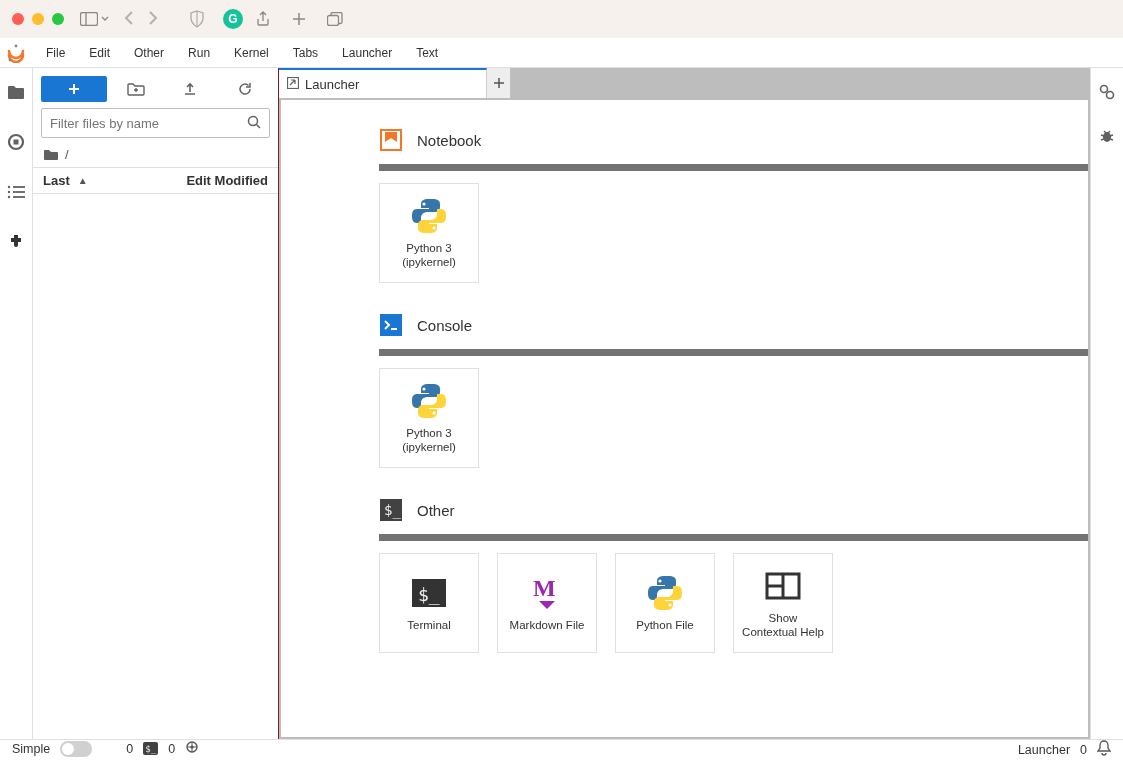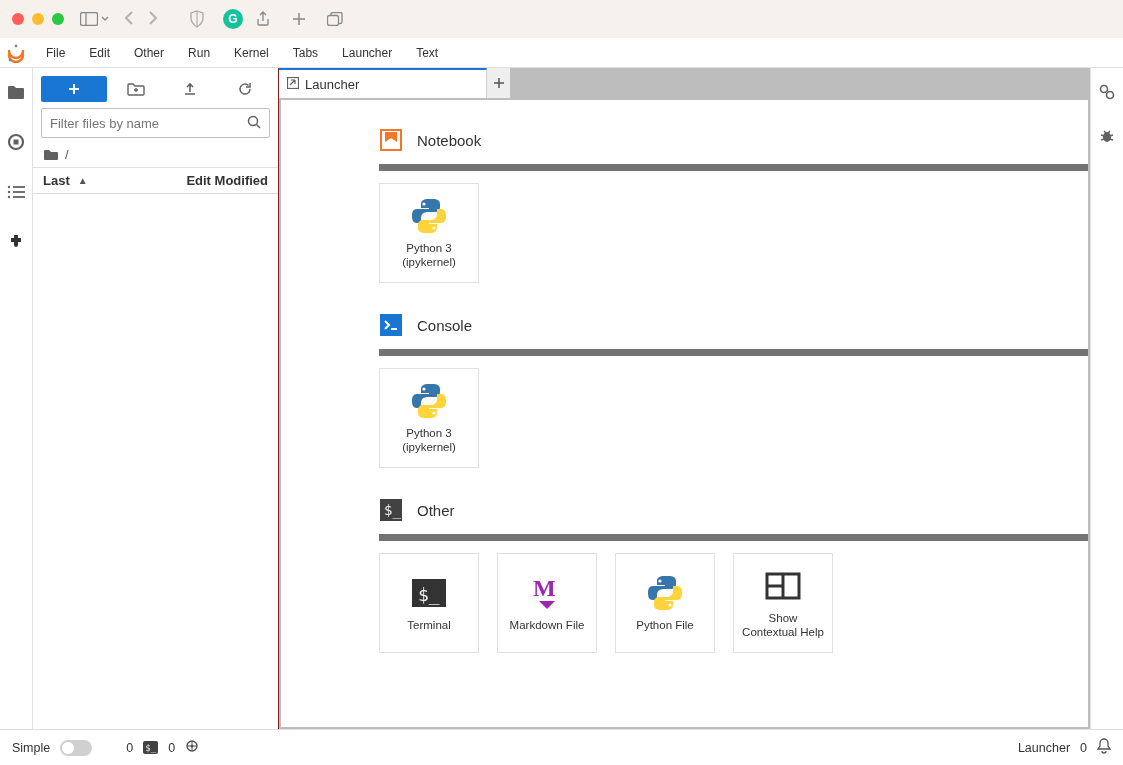--- a/index.html
+++ b/index.html
@@ -67,21 +67,21 @@
 
   .card-row { display:flex; gap:18px; flex-wrap:wrap; }
   .card { width:100px; height:100px; border:1px solid #e0e0e0; display:flex; flex-direction:column; align-items:center; justify-content:center; gap:6px; cursor:pointer;}
   .card .card-icon { width:40px; height:40px; display:flex; align-items:center; justify-content:center; }
   .card-label { font-size:11.5px; color:#333; text-align:center; line-height:1.2; padding:0 4px;}
 
   .right-rail { width:33px; border-left:1px solid #e0e0e0; display:flex; flex-direction:column; align-items:center; padding-top:12px; gap:20px; flex-shrink:0; }
   .right-rail .rail-icon { color:#616161; }
 
   
-  .status-bar { height:36px; border-top:1px solid #e0e0e0; display:flex; align-items:center; padding:0 12px; font-size:12.5px; color:#333; flex-shrink:0; }
+  .status-bar { height:26px; border-top:1px solid #e0e0e0; display:flex; align-items:flex-start; padding:0 12px; font-size:12.5px; color:#333; flex-shrink:0; }
   .status-left { display:flex; align-items:center; gap:10px; }
   .toggle { width:32px; height:16px; border-radius:8px; background:#d0d0d0; position:relative;}
   .toggle::after { content:""; position:absolute; left:2px; top:2px; width:12px; height:12px; background:#fff; border-radius:50%; }
   .prompt-chip { display:inline-flex; align-items:center; justify-content:center; background:#424242; color:#eee; font-size:9px; width:15px; height:13px; border-radius:2px; font-family:monospace;}
   .status-right { margin-left:auto; display:flex; align-items:center; gap:10px; }
   .bell { color:#555; }
 
 </style>
 </head>
 <body>

